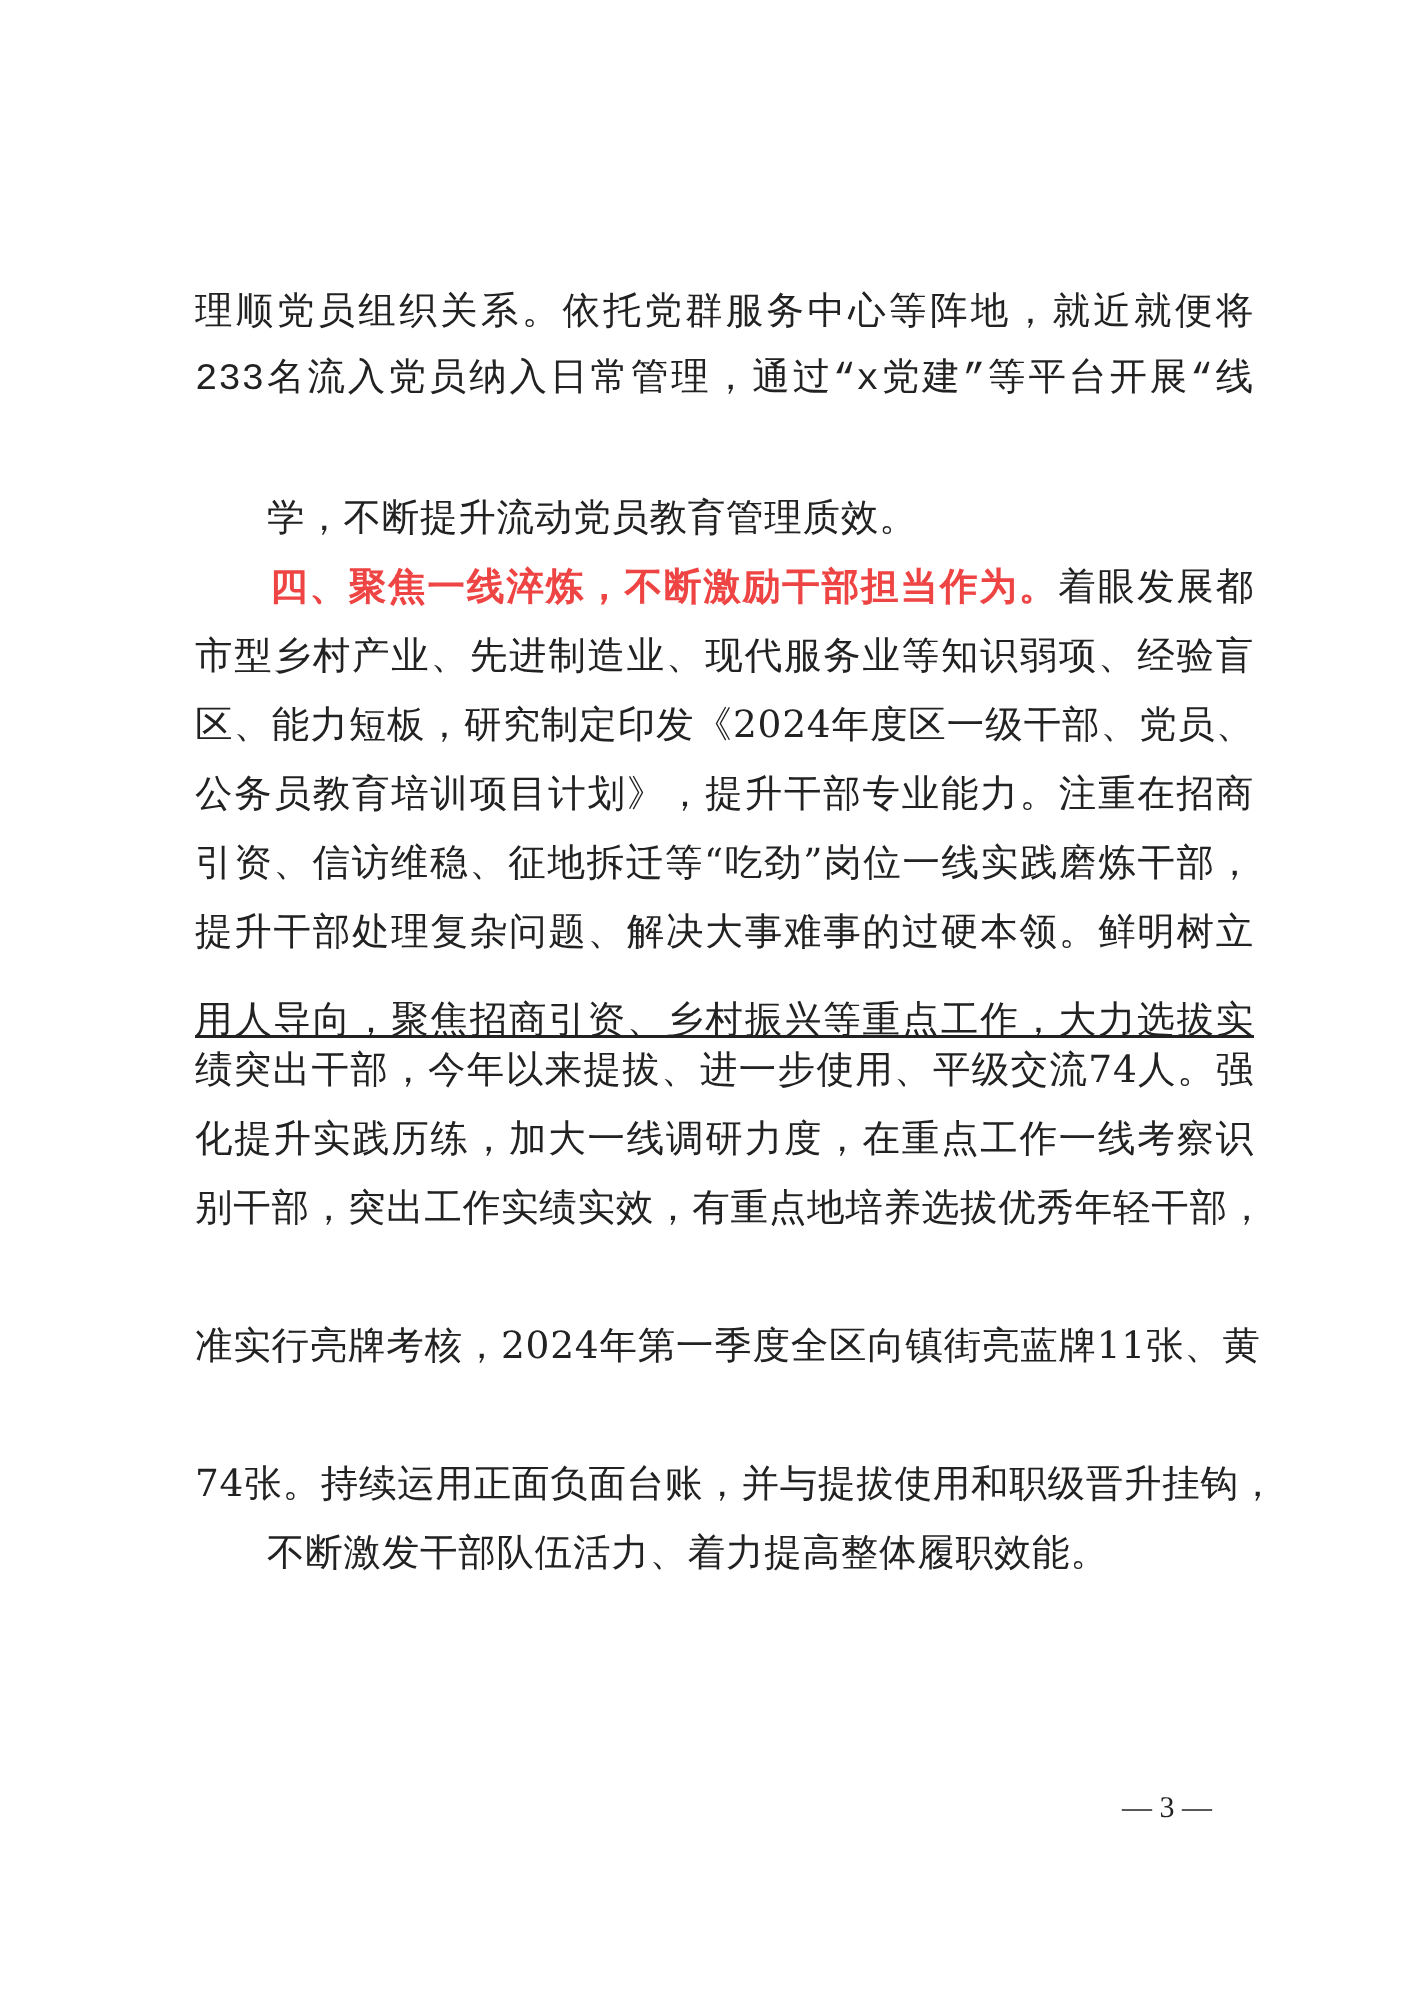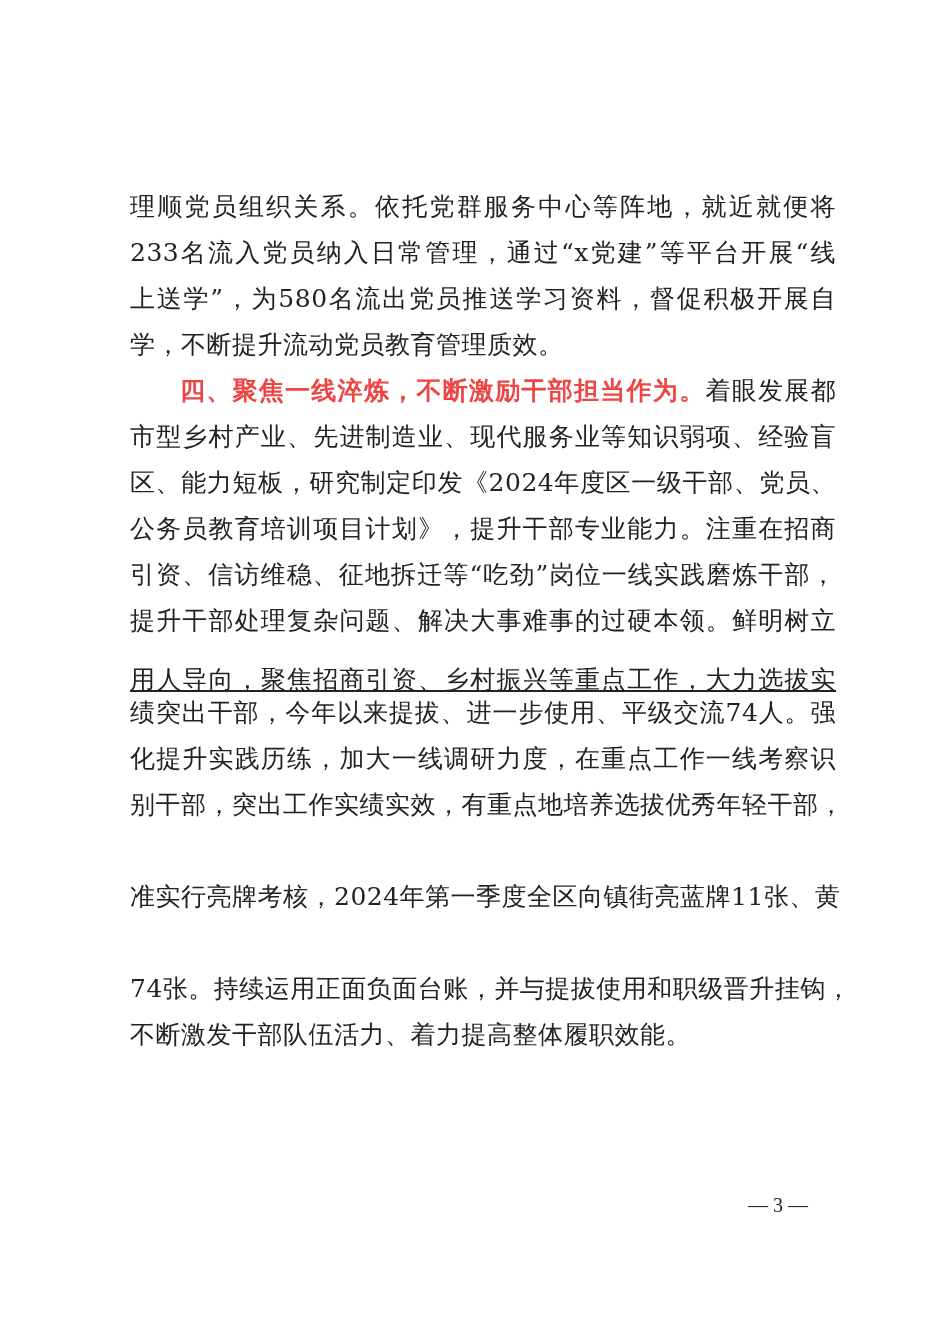--- a/index.html
+++ b/index.html
@@ -31,20 +31,21 @@
       font-size: 25px;
       line-height: 46px;
       white-space: nowrap;
       text-align: justify;
       text-align-last: justify;
       letter-spacing: 0.5px;
       color: #222222;
     }
     .line.last {
       text-align-last: left;
+      margin-left: 48px;
     }
     .line .bold {
       font-family: "DejaVu Sans", "Liberation Sans", sans-serif;
       font-weight: bold;
       color: #ef4444;
     }
     .page-number {
       position: absolute;
       left: 748px;
       top: 1190px;
@@ -53,22 +54,21 @@
       color: #222222;
       font-family: "Liberation Serif", "DejaVu Serif", serif;
     }
   </style>
 </head>
 <body>
 
 <div class="page">
 
   <div class="line" style="top:184px;">理顺党员组织关系。依托党群服务中心等阵地，就近就便将</div>
-  <div class="line" style="top:230px;">233名流入党员纳入日常管理，通过“x党建”等平台开展“线</div>
-  <div class="line" style="top:276px;">上送学”，为580名流出党员推送学习资料，督促积极开展自</div>
+  <div class="line" style="top:230px;font-family:Liberation Mono, monospace;">233名流入党员纳入日常管理，通过“x党建”等平台开展“线</div>
   <div class="line last" style="top:322px;">学，不断提升流动党员教育管理质效。</div>
 
   <div class="line" style="top:368px; left:130px; width:706px; text-indent:50px;"><span class="bold">四、聚焦一线淬炼，不断激励干部担当作为。</span><span>着眼发展都</span></div>
 
   <div class="line" style="top:414px;">市型乡村产业、先进制造业、现代服务业等知识弱项、经验盲</div>
   <div class="line" style="top:460px;">区、能力短板，研究制定印发《2024年度区一级干部、党员、</div>
   <div class="line" style="top:506px;">公务员教育培训项目计划》，提升干部专业能力。注重在招商</div>
   <div class="line" style="top:552px;">引资、信访维稳、征地拆迁等“吃劲”岗位一线实践磨炼干部，</div>
   <div class="line" style="top:598px;">提升干部处理复杂问题、解决大事难事的过硬本领。鲜明树立</div>
   <div class="line" style="top:657px;text-decoration:underline;">用人导向，聚焦招商引资、乡村振兴等重点工作，大力选拔实</div>

